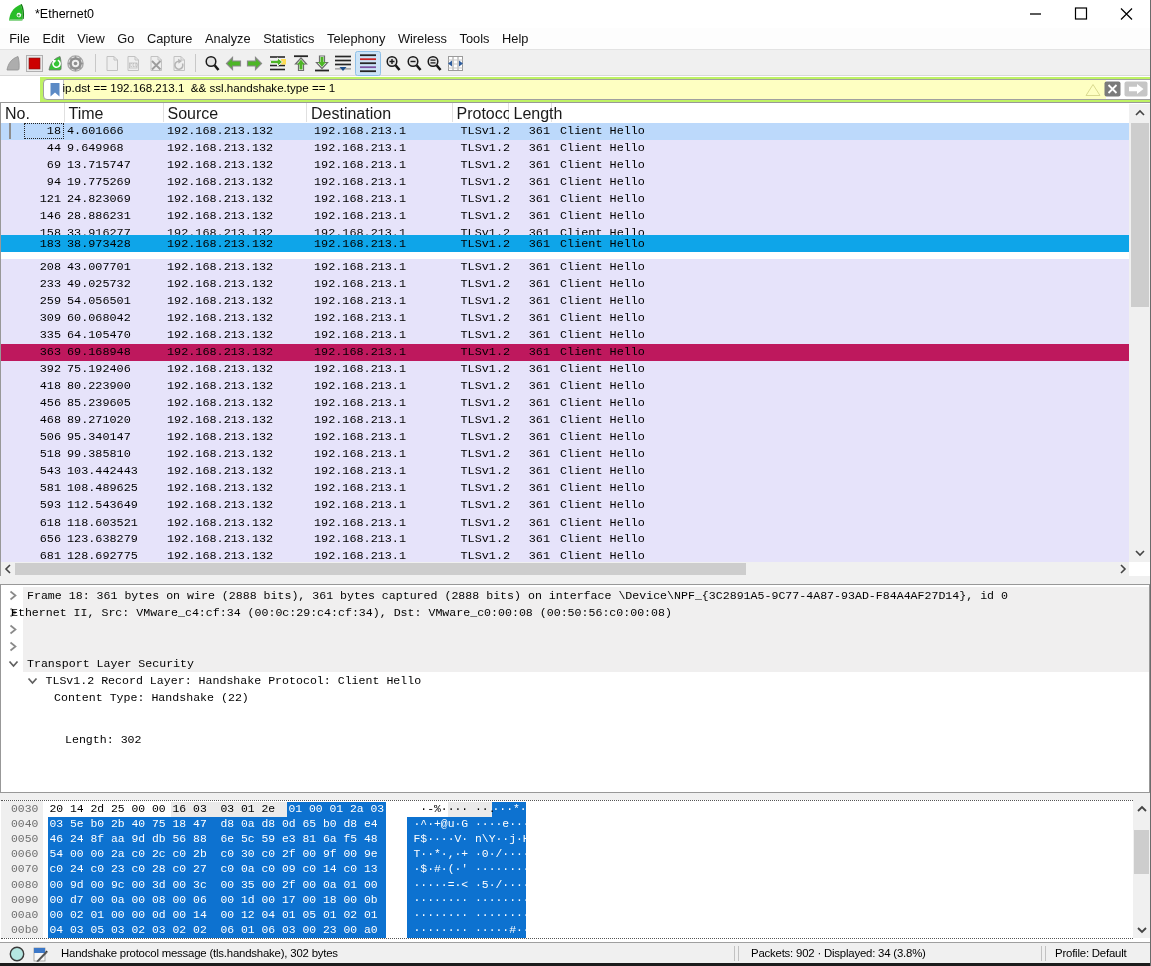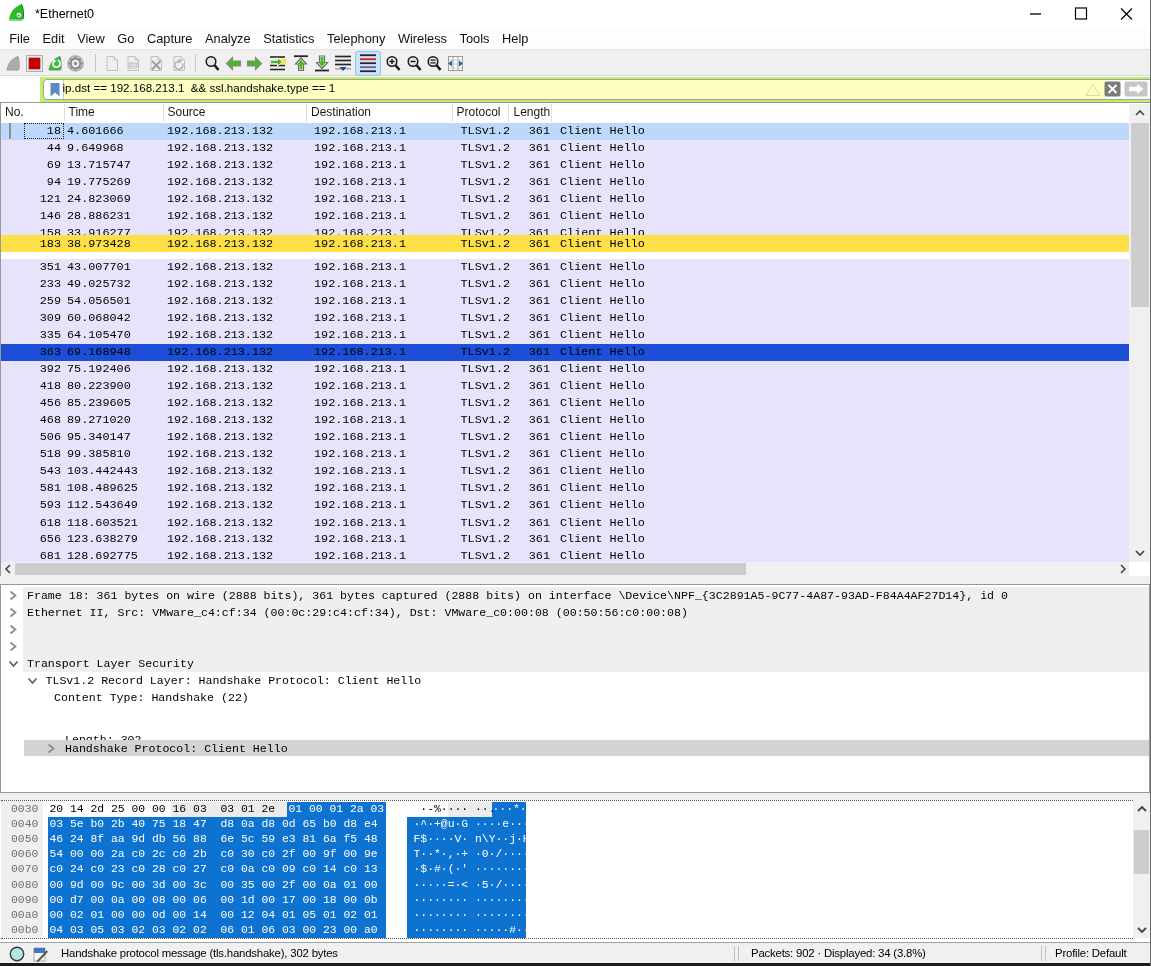--- a/index.html
+++ b/index.html
@@ -19,21 +19,21 @@
 .tbsep { position:absolute; top:54px; width:1px; height:18px; background:#c8c8c8; }
 
 #filterbar { left:0; top:77px; width:1151px; height:25px; background:#bef264;margin-left:40px; }
 #ffield { position:absolute; left:3px; top:1.5px; width:1126px; height:21px; background:#fff; border:1px solid #a0a0a0; border-radius:4px; overflow:hidden; }
 #fyellow { position:absolute; left:19px; top:0; width:1043px; height:19px; background:#feffc2; }
 #ftext { position:absolute; left:18.5px; top:1.5px; font-size:11.6px; color:#000; }
 #fbookmark { position:absolute; left:3.5px; top:2px; }
 #fsep { position:absolute; left:19px; top:0px; width:1px; height:19px; background:#c6c6c6; }
 
 #plist { left:0; top:102px; width:1151px; height:474px; background:#fff; border-top:1px solid #989898; border-left:1px solid #989898; }
-.hdrcell { position:absolute; top:0; height:19px; font-size:12px; color:#1a1a1a; background:#fff; border-right:1px solid #e0e0e0; padding:2px 0 0 4px; }
+.hdrcell { position:absolute; top:0; height:19px; font-size:16px; color:#1a1a1a; background:#fff; border-right:1px solid #e0e0e0; padding:2px 0 0 4px; }
 .prow { position:absolute; left:0; width:1128px; height:17px; font-size:11.8px; white-space:pre; }
 .prow span { position:absolute; top:1.5px; }
 .c-no { left:0; width:60px; text-align:right; }
 .c-time { left:66px; }
 .c-src { left:166px; }
 .c-dst { left:313px; }
 .c-proto { left:459.5px; }
 .c-len { left:500px; width:49px; text-align:right; }
 .c-info { left:559px; }
 
@@ -245,27 +245,27 @@
 <div class="hdrcell" style="left:306px;width:145.5px;">Destination</div>
 <div class="hdrcell" style="left:451.5px;width:56px;">Protocol</div>
 <div class="hdrcell" style="left:507.5px;width:43px;padding-left:5px">Length</div>
 <div class="prow mono" style="top:19.5px;background:#bcd9fb"><span class="c-no">18</span><span class="c-time">4.601666</span><span class="c-src">192.168.213.132</span><span class="c-dst">192.168.213.1</span><span class="c-proto">TLSv1.2</span><span class="c-len">361</span><span class="c-info">Client Hello</span></div>
 <div class="prow mono" style="top:36.5px;background:#e6e3fa"><span class="c-no">44</span><span class="c-time">9.649968</span><span class="c-src">192.168.213.132</span><span class="c-dst">192.168.213.1</span><span class="c-proto">TLSv1.2</span><span class="c-len">361</span><span class="c-info">Client Hello</span></div>
 <div class="prow mono" style="top:53.5px;background:#e6e3fa"><span class="c-no">69</span><span class="c-time">13.715747</span><span class="c-src">192.168.213.132</span><span class="c-dst">192.168.213.1</span><span class="c-proto">TLSv1.2</span><span class="c-len">361</span><span class="c-info">Client Hello</span></div>
 <div class="prow mono" style="top:70.5px;background:#e6e3fa"><span class="c-no">94</span><span class="c-time">19.775269</span><span class="c-src">192.168.213.132</span><span class="c-dst">192.168.213.1</span><span class="c-proto">TLSv1.2</span><span class="c-len">361</span><span class="c-info">Client Hello</span></div>
 <div class="prow mono" style="top:87.5px;background:#e6e3fa"><span class="c-no">121</span><span class="c-time">24.823069</span><span class="c-src">192.168.213.132</span><span class="c-dst">192.168.213.1</span><span class="c-proto">TLSv1.2</span><span class="c-len">361</span><span class="c-info">Client Hello</span></div>
 <div class="prow mono" style="top:104.5px;background:#e6e3fa"><span class="c-no">146</span><span class="c-time">28.886231</span><span class="c-src">192.168.213.132</span><span class="c-dst">192.168.213.1</span><span class="c-proto">TLSv1.2</span><span class="c-len">361</span><span class="c-info">Client Hello</span></div>
 <div class="prow mono" style="top:121.5px;background:#e6e3fa"><span class="c-no">158</span><span class="c-time">33.916277</span><span class="c-src">192.168.213.132</span><span class="c-dst">192.168.213.1</span><span class="c-proto">TLSv1.2</span><span class="c-len">361</span><span class="c-info">Client Hello</span></div>
-<div class="prow mono" style="top:132px;background:#fde047"><span class="c-no">183</span><span class="c-time">38.973428</span><span class="c-src">192.168.213.132</span><span class="c-dst">192.168.213.1</span><span class="c-proto">TLSv1.2</span><span class="c-len">361</span><span class="c-info">Client Hello</span></div>
-<div class="prow mono" style="top:155.5px;background:#e6e3fa"><span class="c-no">351</span><span class="c-time">43.007701</span><span class="c-src">192.168.213.132</span><span class="c-dst">192.168.213.1</span><span class="c-proto">TLSv1.2</span><span class="c-len">361</span><span class="c-info">Client Hello</span></div>
+<div class="prow mono" style="top:132px;background:#0ea5e9"><span class="c-no">183</span><span class="c-time">38.973428</span><span class="c-src">192.168.213.132</span><span class="c-dst">192.168.213.1</span><span class="c-proto">TLSv1.2</span><span class="c-len">361</span><span class="c-info">Client Hello</span></div>
+<div class="prow mono" style="top:155.5px;background:#e6e3fa"><span class="c-no">208</span><span class="c-time">43.007701</span><span class="c-src">192.168.213.132</span><span class="c-dst">192.168.213.1</span><span class="c-proto">TLSv1.2</span><span class="c-len">361</span><span class="c-info">Client Hello</span></div>
 <div class="prow mono" style="top:172.5px;background:#e6e3fa"><span class="c-no">233</span><span class="c-time">49.025732</span><span class="c-src">192.168.213.132</span><span class="c-dst">192.168.213.1</span><span class="c-proto">TLSv1.2</span><span class="c-len">361</span><span class="c-info">Client Hello</span></div>
 <div class="prow mono" style="top:189.5px;background:#e6e3fa"><span class="c-no">259</span><span class="c-time">54.056501</span><span class="c-src">192.168.213.132</span><span class="c-dst">192.168.213.1</span><span class="c-proto">TLSv1.2</span><span class="c-len">361</span><span class="c-info">Client Hello</span></div>
 <div class="prow mono" style="top:206.5px;background:#e6e3fa"><span class="c-no">309</span><span class="c-time">60.068042</span><span class="c-src">192.168.213.132</span><span class="c-dst">192.168.213.1</span><span class="c-proto">TLSv1.2</span><span class="c-len">361</span><span class="c-info">Client Hello</span></div>
 <div class="prow mono" style="top:223.5px;background:#e6e3fa"><span class="c-no">335</span><span class="c-time">64.105470</span><span class="c-src">192.168.213.132</span><span class="c-dst">192.168.213.1</span><span class="c-proto">TLSv1.2</span><span class="c-len">361</span><span class="c-info">Client Hello</span></div>
-<div class="prow mono" style="top:240.5px;background:#1d4ed8"><span class="c-no">363</span><span class="c-time">69.168948</span><span class="c-src">192.168.213.132</span><span class="c-dst">192.168.213.1</span><span class="c-proto">TLSv1.2</span><span class="c-len">361</span><span class="c-info">Client Hello</span></div>
+<div class="prow mono" style="top:240.5px;background:#be185d"><span class="c-no">363</span><span class="c-time">69.168948</span><span class="c-src">192.168.213.132</span><span class="c-dst">192.168.213.1</span><span class="c-proto">TLSv1.2</span><span class="c-len">361</span><span class="c-info">Client Hello</span></div>
 <div class="prow mono" style="top:257.5px;background:#e6e3fa"><span class="c-no">392</span><span class="c-time">75.192406</span><span class="c-src">192.168.213.132</span><span class="c-dst">192.168.213.1</span><span class="c-proto">TLSv1.2</span><span class="c-len">361</span><span class="c-info">Client Hello</span></div>
 <div class="prow mono" style="top:274.5px;background:#e6e3fa"><span class="c-no">418</span><span class="c-time">80.223900</span><span class="c-src">192.168.213.132</span><span class="c-dst">192.168.213.1</span><span class="c-proto">TLSv1.2</span><span class="c-len">361</span><span class="c-info">Client Hello</span></div>
 <div class="prow mono" style="top:291.5px;background:#e6e3fa"><span class="c-no">456</span><span class="c-time">85.239605</span><span class="c-src">192.168.213.132</span><span class="c-dst">192.168.213.1</span><span class="c-proto">TLSv1.2</span><span class="c-len">361</span><span class="c-info">Client Hello</span></div>
 <div class="prow mono" style="top:308.5px;background:#e6e3fa"><span class="c-no">468</span><span class="c-time">89.271020</span><span class="c-src">192.168.213.132</span><span class="c-dst">192.168.213.1</span><span class="c-proto">TLSv1.2</span><span class="c-len">361</span><span class="c-info">Client Hello</span></div>
 <div class="prow mono" style="top:325.5px;background:#e6e3fa"><span class="c-no">506</span><span class="c-time">95.340147</span><span class="c-src">192.168.213.132</span><span class="c-dst">192.168.213.1</span><span class="c-proto">TLSv1.2</span><span class="c-len">361</span><span class="c-info">Client Hello</span></div>
 <div class="prow mono" style="top:342.5px;background:#e6e3fa"><span class="c-no">518</span><span class="c-time">99.385810</span><span class="c-src">192.168.213.132</span><span class="c-dst">192.168.213.1</span><span class="c-proto">TLSv1.2</span><span class="c-len">361</span><span class="c-info">Client Hello</span></div>
 <div class="prow mono" style="top:359.5px;background:#e6e3fa"><span class="c-no">543</span><span class="c-time">103.442443</span><span class="c-src">192.168.213.132</span><span class="c-dst">192.168.213.1</span><span class="c-proto">TLSv1.2</span><span class="c-len">361</span><span class="c-info">Client Hello</span></div>
 <div class="prow mono" style="top:376.5px;background:#e6e3fa"><span class="c-no">581</span><span class="c-time">108.489625</span><span class="c-src">192.168.213.132</span><span class="c-dst">192.168.213.1</span><span class="c-proto">TLSv1.2</span><span class="c-len">361</span><span class="c-info">Client Hello</span></div>
 <div class="prow mono" style="top:393.5px;background:#e6e3fa"><span class="c-no">593</span><span class="c-time">112.543649</span><span class="c-src">192.168.213.132</span><span class="c-dst">192.168.213.1</span><span class="c-proto">TLSv1.2</span><span class="c-len">361</span><span class="c-info">Client Hello</span></div>
 <div class="prow mono" style="top:411px;background:#e6e3fa"><span class="c-no">618</span><span class="c-time">118.603521</span><span class="c-src">192.168.213.132</span><span class="c-dst">192.168.213.1</span><span class="c-proto">TLSv1.2</span><span class="c-len">361</span><span class="c-info">Client Hello</span></div>
@@ -292,38 +292,35 @@
         </svg>
       </div>
 </div>
 <div class="abs" style="left:0;top:576px;width:1151px;height:8px;background:#f0f0f0"></div>
 <div class="abs" id="dpane">
 <div class="drow mono" style="top:1.5px"><div class="abs" style="left:21px;top:0;width:1126px;height:17px;background:#f0efef"></div><svg class="abs" style="left:7px;top:3.5px" width="8" height="11">
           <path d="M1.5 1.5 L6.5 5.5 L1.5 9.5" fill="none" stroke="#8a8a8a" stroke-width="1.7"></path>
         </svg><span class="txt" style="left:25px">Frame 18: 361 bytes on wire (2888 bits), 361 bytes captured (2888 bits) on interface \Device\NPF_{3C2891A5-9C77-4A87-93AD-F84A4AF27D14}, id 0</span></div>
 <div class="drow mono" style="top:18.5px"><div class="abs" style="left:21px;top:0;width:1126px;height:17px;background:#f0efef"></div><svg class="abs" style="left:7px;top:3.5px" width="8" height="11">
           <path d="M1.5 1.5 L6.5 5.5 L1.5 9.5" fill="none" stroke="#8a8a8a" stroke-width="1.7"></path>
-        </svg><span class="txt" style="left:25px">Ethernet II, Src: VMware_c4:cf:34 (00:0c:29:c4:cf:34), Dst: VMware_c0:00:08 (00:50:56:c0:00:08)</span></div>
+        </svg><span class="txt" style="left:9px">Ethernet II, Src: VMware_c4:cf:34 (00:0c:29:c4:cf:34), Dst: VMware_c0:00:08 (00:50:56:c0:00:08)</span></div>
 <div class="drow mono" style="top:35.5px"><div class="abs" style="left:21px;top:0;width:1126px;height:17px;background:#f0efef"></div><svg class="abs" style="left:7px;top:3.5px" width="8" height="11">
           <path d="M1.5 1.5 L6.5 5.5 L1.5 9.5" fill="none" stroke="#8a8a8a" stroke-width="1.7"></path>
         </svg></div>
 <div class="drow mono" style="top:52.5px"><div class="abs" style="left:21px;top:0;width:1126px;height:17px;background:#f0efef"></div><svg class="abs" style="left:7px;top:3.5px" width="8" height="11">
           <path d="M1.5 1.5 L6.5 5.5 L1.5 9.5" fill="none" stroke="#8a8a8a" stroke-width="1.7"></path>
         </svg></div>
 <div class="drow mono" style="top:69.5px"><div class="abs" style="left:21px;top:0;width:1126px;height:17px;background:#f0efef"></div><svg class="abs" style="left:6px;top:5px" width="11" height="8">
           <path d="M1.5 1.5 L5.5 6 L9.5 1.5" fill="none" stroke="#5f5f5f" stroke-width="1.7"></path>
         </svg><span class="txt" style="left:25px">Transport Layer Security</span></div>
 <div class="drow mono" style="top:86.5px"><svg class="abs" style="left:25px;top:5px" width="11" height="8">
           <path d="M1.5 1.5 L5.5 6 L9.5 1.5" fill="none" stroke="#5f5f5f" stroke-width="1.7"></path>
         </svg><span class="txt" style="left:43.5px">TLSv1.2 Record Layer: Handshake Protocol: Client Hello</span></div>
 <div class="drow mono" style="top:103.5px"><span class="txt" style="left:52px">Content Type: Handshake (22)</span></div>
 <div class="drow mono" style="top:146px"><span class="txt" style="left:63px">Length: 302</span></div>
-<div class="drow mono" style="top:154.5px"><div class="abs" style="left:22px;top:0;width:1125px;height:16.5px;background:#d3d3d3"></div><svg class="abs" style="left:45px;top:3.5px" width="8" height="11">
-          <path d="M1.5 1.5 L6.5 5.5 L1.5 9.5" fill="none" stroke="#8a8a8a" stroke-width="1.7"></path>
-        </svg><span class="txt" style="left:63px">Handshake Protocol: Client Hello</span></div>
 </div>
 <div class="abs" style="left:0;top:793px;width:1151px;height:8px;background:#f0f0f0"></div>
 <div class="abs" id="hpane">
 <div id="hgutter"></div>
 <div class="hrow mono" style="top:1.0px"><div class="abs" style="left:168.5px;top:0;width:116px;height:15px;background:#ebebeb"></div><div class="abs" style="left:284.5px;top:0;width:99px;height:15px;background:#0d72d0"></div><div class="abs" style="left:446px;top:0;width:43.5px;height:15px;background:#ebebeb"></div><div class="abs" style="left:489.5px;top:0;width:34px;height:15px;background:#0d72d0"></div><span style="left:9px;color:#707070">0030</span><span style="left:47.5px;color:#000">20 14 2d 25 00 00 16 03  03 01 2e</span><span style="left:286.5px;color:#fff">01 00 01 2a 03</span><span style="left:411.5px;color:#000"> ·-%···· ··.</span><span style="left:490.5px;color:#fff">···*·</span></div>
 <div class="hrow mono" style="top:16.1px"><div class="abs" style="left:46px;top:0;width:337.5px;height:15.2px;background:#0d72d0"></div><div class="abs" style="left:404.5px;top:0;width:119px;height:15.2px;background:#0d72d0"></div><span style="left:9px;color:#707070">0040</span><span style="left:47.5px;color:#fff">03 5e b0 2b 40 75 18 47  d8 0a d8 0d 65 b0 d8 e4</span><span style="left:411.5px;color:#fff">·^·+@u·G ····e···</span></div>
 <div class="hrow mono" style="top:31.2px"><div class="abs" style="left:46px;top:0;width:337.5px;height:15.2px;background:#0d72d0"></div><div class="abs" style="left:404.5px;top:0;width:119px;height:15.2px;background:#0d72d0"></div><span style="left:9px;color:#707070">0050</span><span style="left:47.5px;color:#fff">46 24 8f aa 9d db 56 88  6e 5c 59 e3 81 6a f5 48</span><span style="left:411.5px;color:#fff">F$····V· n\Y··j·H</span></div>
 <div class="hrow mono" style="top:46.3px"><div class="abs" style="left:46px;top:0;width:337.5px;height:15.2px;background:#0d72d0"></div><div class="abs" style="left:404.5px;top:0;width:119px;height:15.2px;background:#0d72d0"></div><span style="left:9px;color:#707070">0060</span><span style="left:47.5px;color:#fff">54 00 00 2a c0 2c c0 2b  c0 30 c0 2f 00 9f 00 9e</span><span style="left:411.5px;color:#fff">T··*·,·+ ·0·/····</span></div>
 <div class="hrow mono" style="top:61.4px"><div class="abs" style="left:46px;top:0;width:337.5px;height:15.2px;background:#0d72d0"></div><div class="abs" style="left:404.5px;top:0;width:119px;height:15.2px;background:#0d72d0"></div><span style="left:9px;color:#707070">0070</span><span style="left:47.5px;color:#fff">c0 24 c0 23 c0 28 c0 27  c0 0a c0 09 c0 14 c0 13</span><span style="left:411.5px;color:#fff">·$·#·(·' ········</span></div>
 <div class="hrow mono" style="top:76.5px"><div class="abs" style="left:46px;top:0;width:337.5px;height:15.2px;background:#0d72d0"></div><div class="abs" style="left:404.5px;top:0;width:119px;height:15.2px;background:#0d72d0"></div><span style="left:9px;color:#707070">0080</span><span style="left:47.5px;color:#fff">00 9d 00 9c 00 3d 00 3c  00 35 00 2f 00 0a 01 00</span><span style="left:411.5px;color:#fff">·····=·&lt; ·5·/····</span></div>

